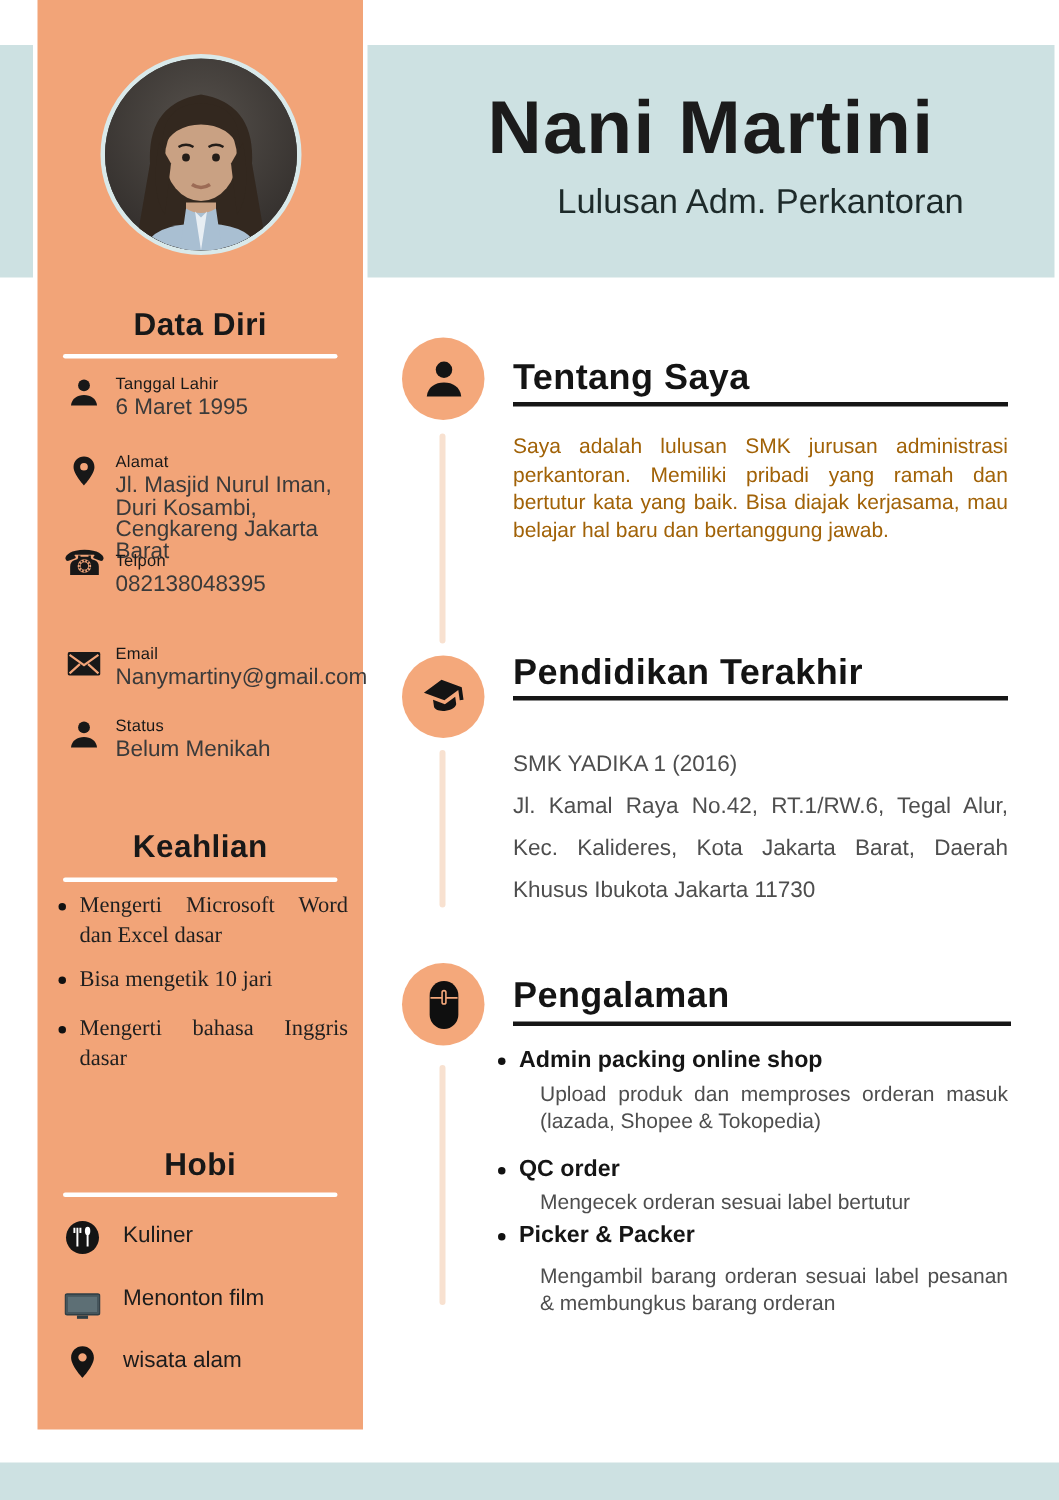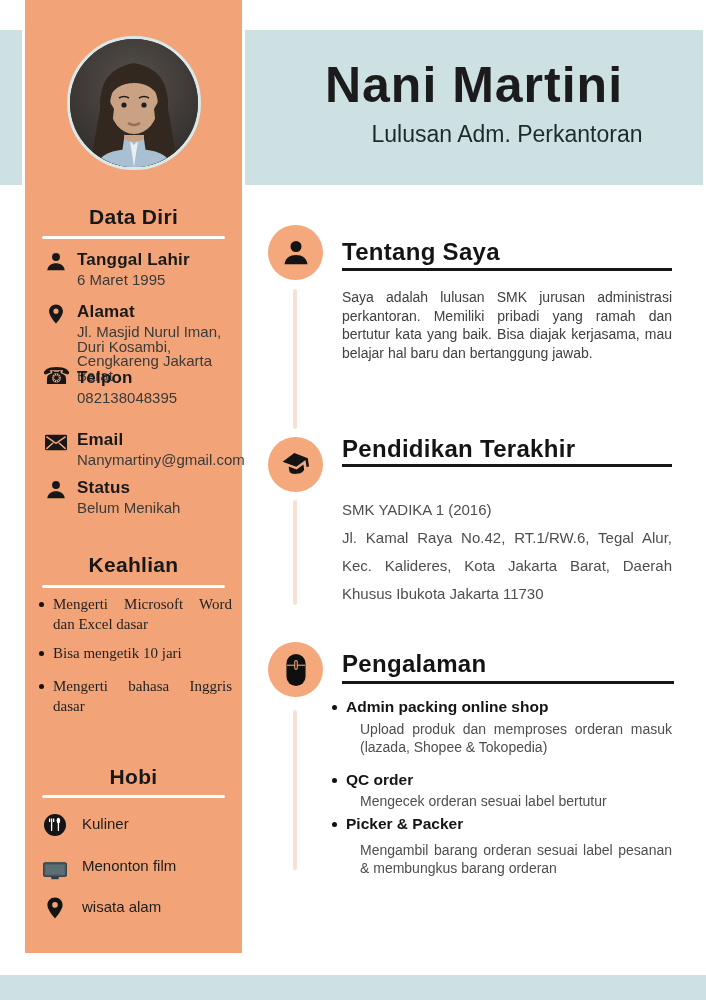--- a/index.html
+++ b/index.html
@@ -25,21 +25,21 @@
   }
   .side-title { position:absolute; left:0; width:100%; text-align:center;
     font-size:21px; font-weight:bold; color:#181818; letter-spacing:.3px; }
   .side-rule { position:absolute; left:17px; width:183px; height:3px;
     background:#ffffff; border-radius:2px; }
 
   .di-item  { position:absolute; left:0; right:0; }
   .di-icon  { position:absolute; left:20px; top:1px; width:22px; height:22px; }
   .di-glyph { position:absolute; left:17px; top:-3px; font-family:"DejaVu Sans", sans-serif;
     font-size:23px; line-height:23px; color:#181818; }
-  .di-label { margin-left:52px; font-size:17px; font-weight:bold; color:#181818; letter-spacing:.2px; }
+  .di-label { margin-left:52px; font-size:11px; font-weight:normal; color:#181818; letter-spacing:.2px; }
   .di-value { margin-left:52px; margin-right:13px; margin-top:3px;
     font-size:15px; line-height:14.5px; color:#3A3A3A; }
 
   .skills { position:absolute; left:14px; top:594px; width:193px; }
   .skill  { display:flex; gap:9px; font-size:15px; line-height:20px;
     color:#1f1f1f; margin-bottom:9px;font-family:Liberation Serif, serif; }
   .skill .txt { text-align:justify; }
   .dot { flex:0 0 auto; width:5px; height:5px; border-radius:50%; background:#111; margin-top:8px; }
 
   .hobby { position:absolute; left:0; right:0; }
@@ -51,21 +51,21 @@
     font-size:50px; font-weight:bold; color:#1b1b1b; letter-spacing:1px; }
   .subtitle { left:245px; top:121px; width:524px; text-align:center;
     font-size:23px; color:#1d2a2a; }
 
   
   .sec-icon { width:55px; height:55px; border-radius:50%; background:#F4A87B;
     display:flex; align-items:center; justify-content:center; }
   .sec-title { font-size:24px; font-weight:bold; color:#141414; letter-spacing:.3px; }
   .sec-rule  { height:3px; background:#161616; }
   .vline { width:4px; background:#F8E1D0; border-radius:2px; }
-  .body-text { font-size:14px; line-height:18.5px; color:#404040; text-align:justify; }
+  .body-text { font-size:14px; line-height:18.5px; color:#a16207; text-align:justify; }
 
   .school { font-size:15px; color:#4E4E4E; }
   .address { font-size:15px; line-height:28px; color:#4E4E4E; text-align:justify; }
 
   .exp-role { display:flex; gap:9px; align-items:flex-end;
     font-size:15.5px; font-weight:bold; color:#151515; }
   .exp-role .dot { margin-top:0; align-self:center; }
   .exp-desc { font-size:14px; line-height:17.5px; color:#4E4E4E; text-align:justify; }
 </style>
 </head>

